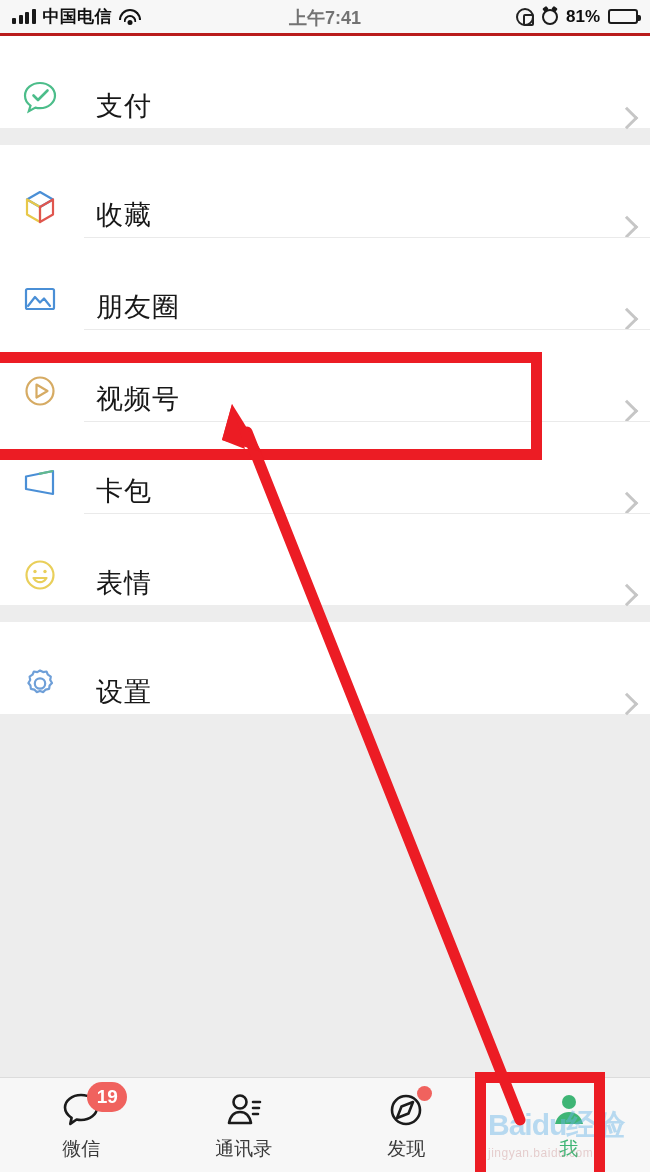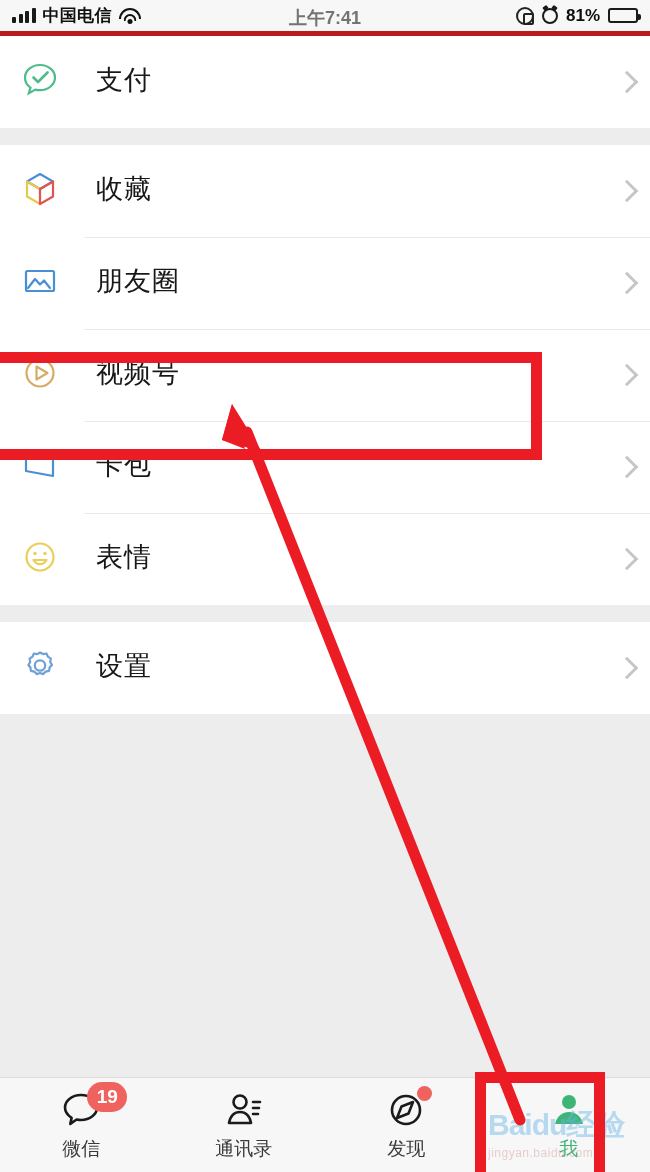--- a/index.html
+++ b/index.html
@@ -11,21 +11,21 @@
     overflow:hidden;
   }
 
   
   .statusbar{
     height:36px; width:100%;
     background:#f7f7f7;
     display:flex; align-items:center;
     padding:0 12px;
     position:relative;
-    border-bottom:5px solid #b91c1c;
+    border-bottom:3px solid #b91c1c;
   }
   .sb-left{ display:flex; align-items:center; gap:7px; }
   .signal{ display:flex; align-items:flex-end; gap:2.5px; height:15px; }
   .signal i{ display:block; width:4px; background:#1a1a1a; border-radius:1px; }
   .signal i:nth-child(1){ height:6px; }
   .signal i:nth-child(2){ height:9px; }
   .signal i:nth-child(3){ height:12px; }
   .signal i:nth-child(4){ height:15px; }
   .carrier{ font-size:17px; color:#101010; font-weight:600; letter-spacing:.3px; }
   .wifi{ width:22px; height:16px; position:relative; }
@@ -63,21 +63,21 @@
     content:""; position:absolute; right:-5px; top:4px;
     width:3px; height:6px; background:#1b1b1b; border-radius:0 2px 2px 0;
   }
   .battery .fill{ height:100%; background:#111; border-radius:1px; }
 
   
   .content{ background:#ededed; }
   .group{ background:#fff; }
   .gap{ height:17px; background:#ededed; }
   .row{
-    height:92px; display:flex; align-items:center;
+    height:92px; display:flex; align-items:flex-end;
     background:#fff; position:relative; padding:0 16px 4px 14px;
   }
   .row + .row:before{
     content:""; position:absolute; left:84px; right:0; top:0;
     height:1px; background:#eaeaea;
   }
   .row-icon{ width:52px; height:52px; display:flex; align-items:center; justify-content:center; flex:0 0 52px; }
   .row-label{
     font-size:27px; color:#181818; margin-left:30px;
     font-family:"DejaVu Sans","Liberation Sans",sans-serif; letter-spacing:1px;

